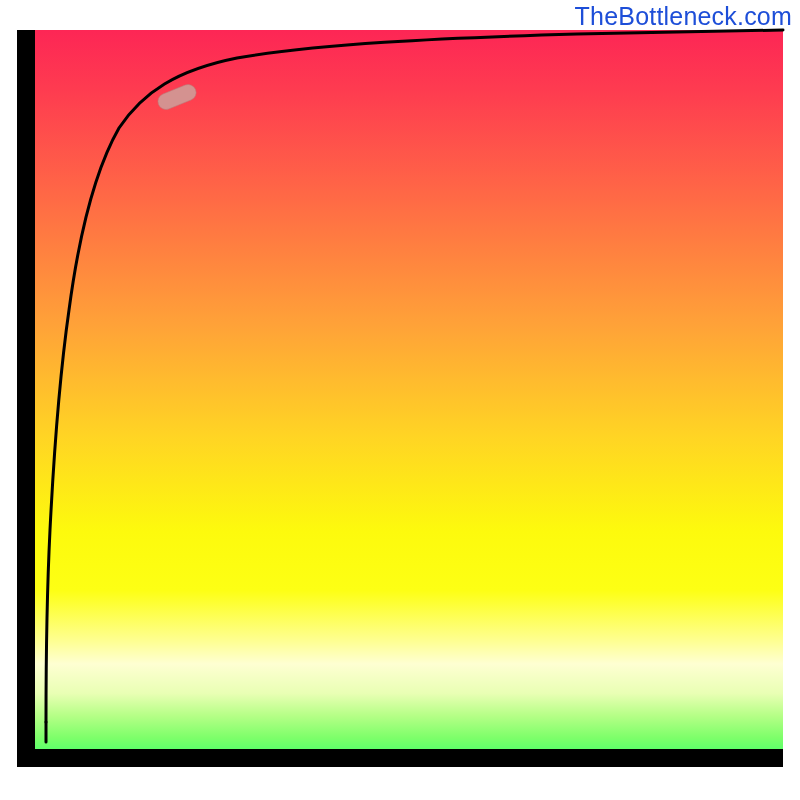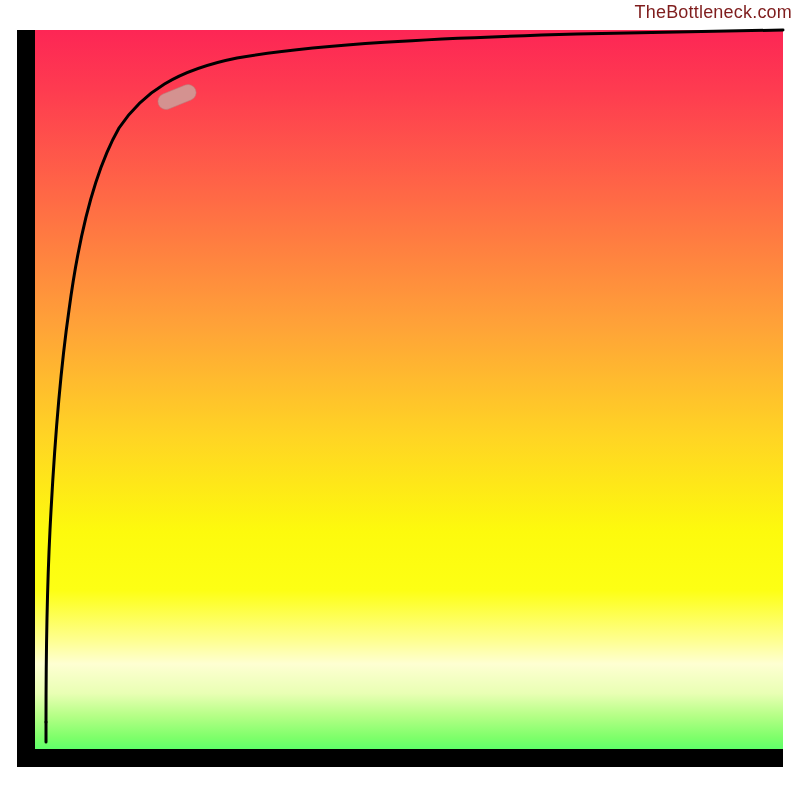--- a/index.html
+++ b/index.html
@@ -12,23 +12,23 @@
   }
   .container {
     position: relative;
     width: 800px;
     height: 800px;
   }
   .attribution {
     position: absolute;
     top: 2px;
     right: 8px;
-    font-size: 18px;
+    font-size: 25px;
     font-weight: 500;
-    color: #7f1d1d;
+    color: #1d4ed8;
     letter-spacing: 0.2px;
   }
   .plot-frame {
     position: absolute;
     left: 17px;
     top: 30px;
     width: 766px;
     height: 737px;
     box-sizing: border-box;
   }

